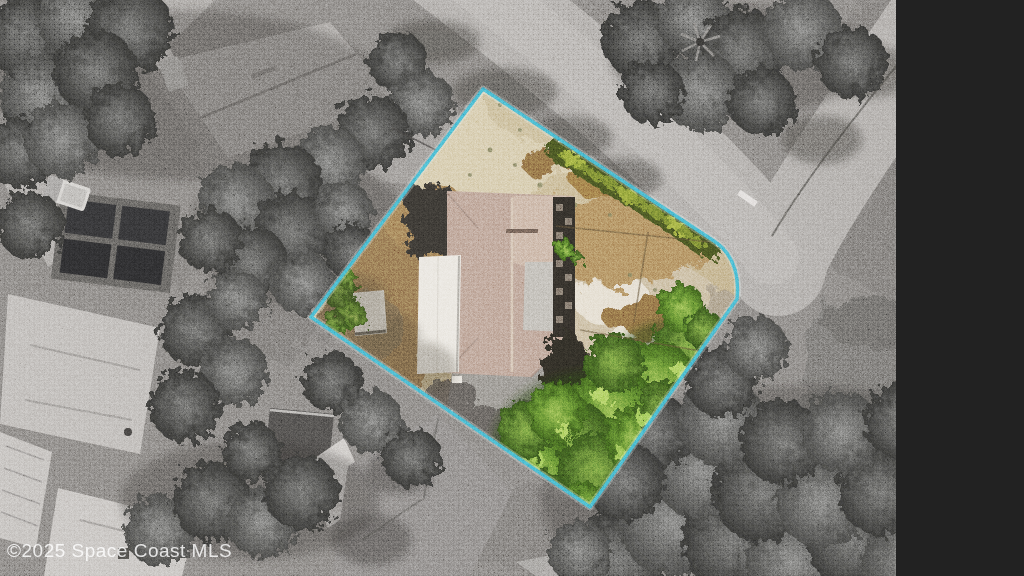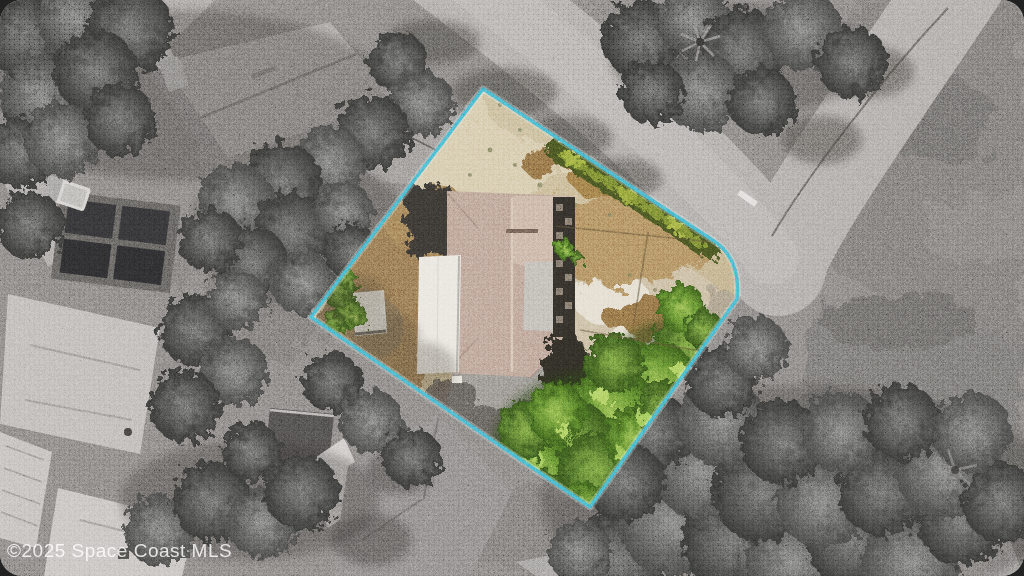--- a/index.html
+++ b/index.html
@@ -1,17 +1,17 @@
 <!DOCTYPE html>
 <html><head>
 <meta charset="utf-8">
 <style>
   html,body{margin:0;padding:0;background:#222;}
-  .stage{position:relative;width:1024px;height:576px;overflow:hidden;background:#95928f;
-         font-family:"Liberation Sans",sans-serif;border-radius:22px;}
+  .stage{position:relative;width:896px;height:576px;overflow:hidden;background:#95928f;
+         font-family:"Liberation Sans",sans-serif;}
   svg{display:block;}
   .watermark{font-family:"Liberation Sans",sans-serif;font-size:19px;letter-spacing:.5px;}
 </style>
 </head>
 <body>
 
 <div class="stage">
 <svg width="1024" height="576" viewBox="0 0 1024 576">
   <defs>
     <filter id="blobBig" x="-30%" y="-30%" width="160%" height="160%">

